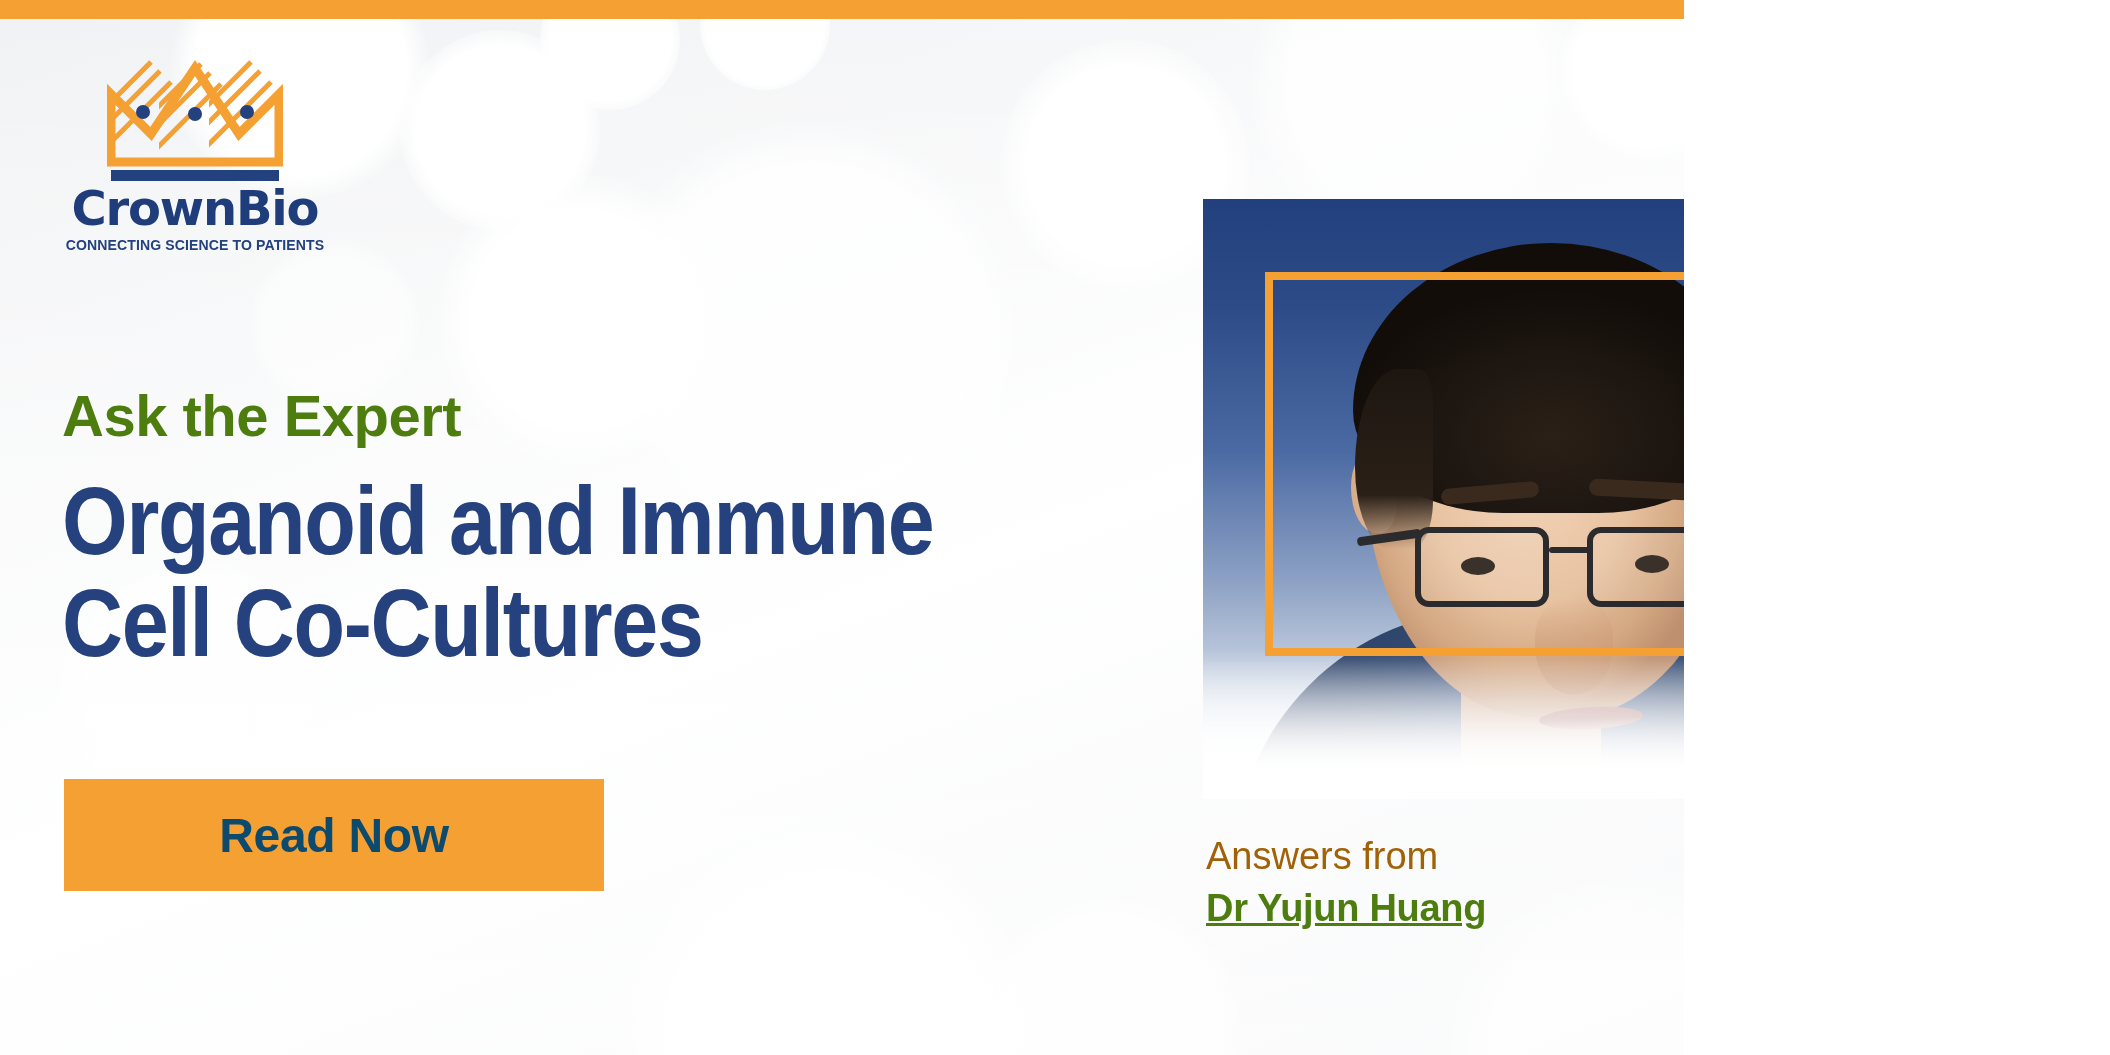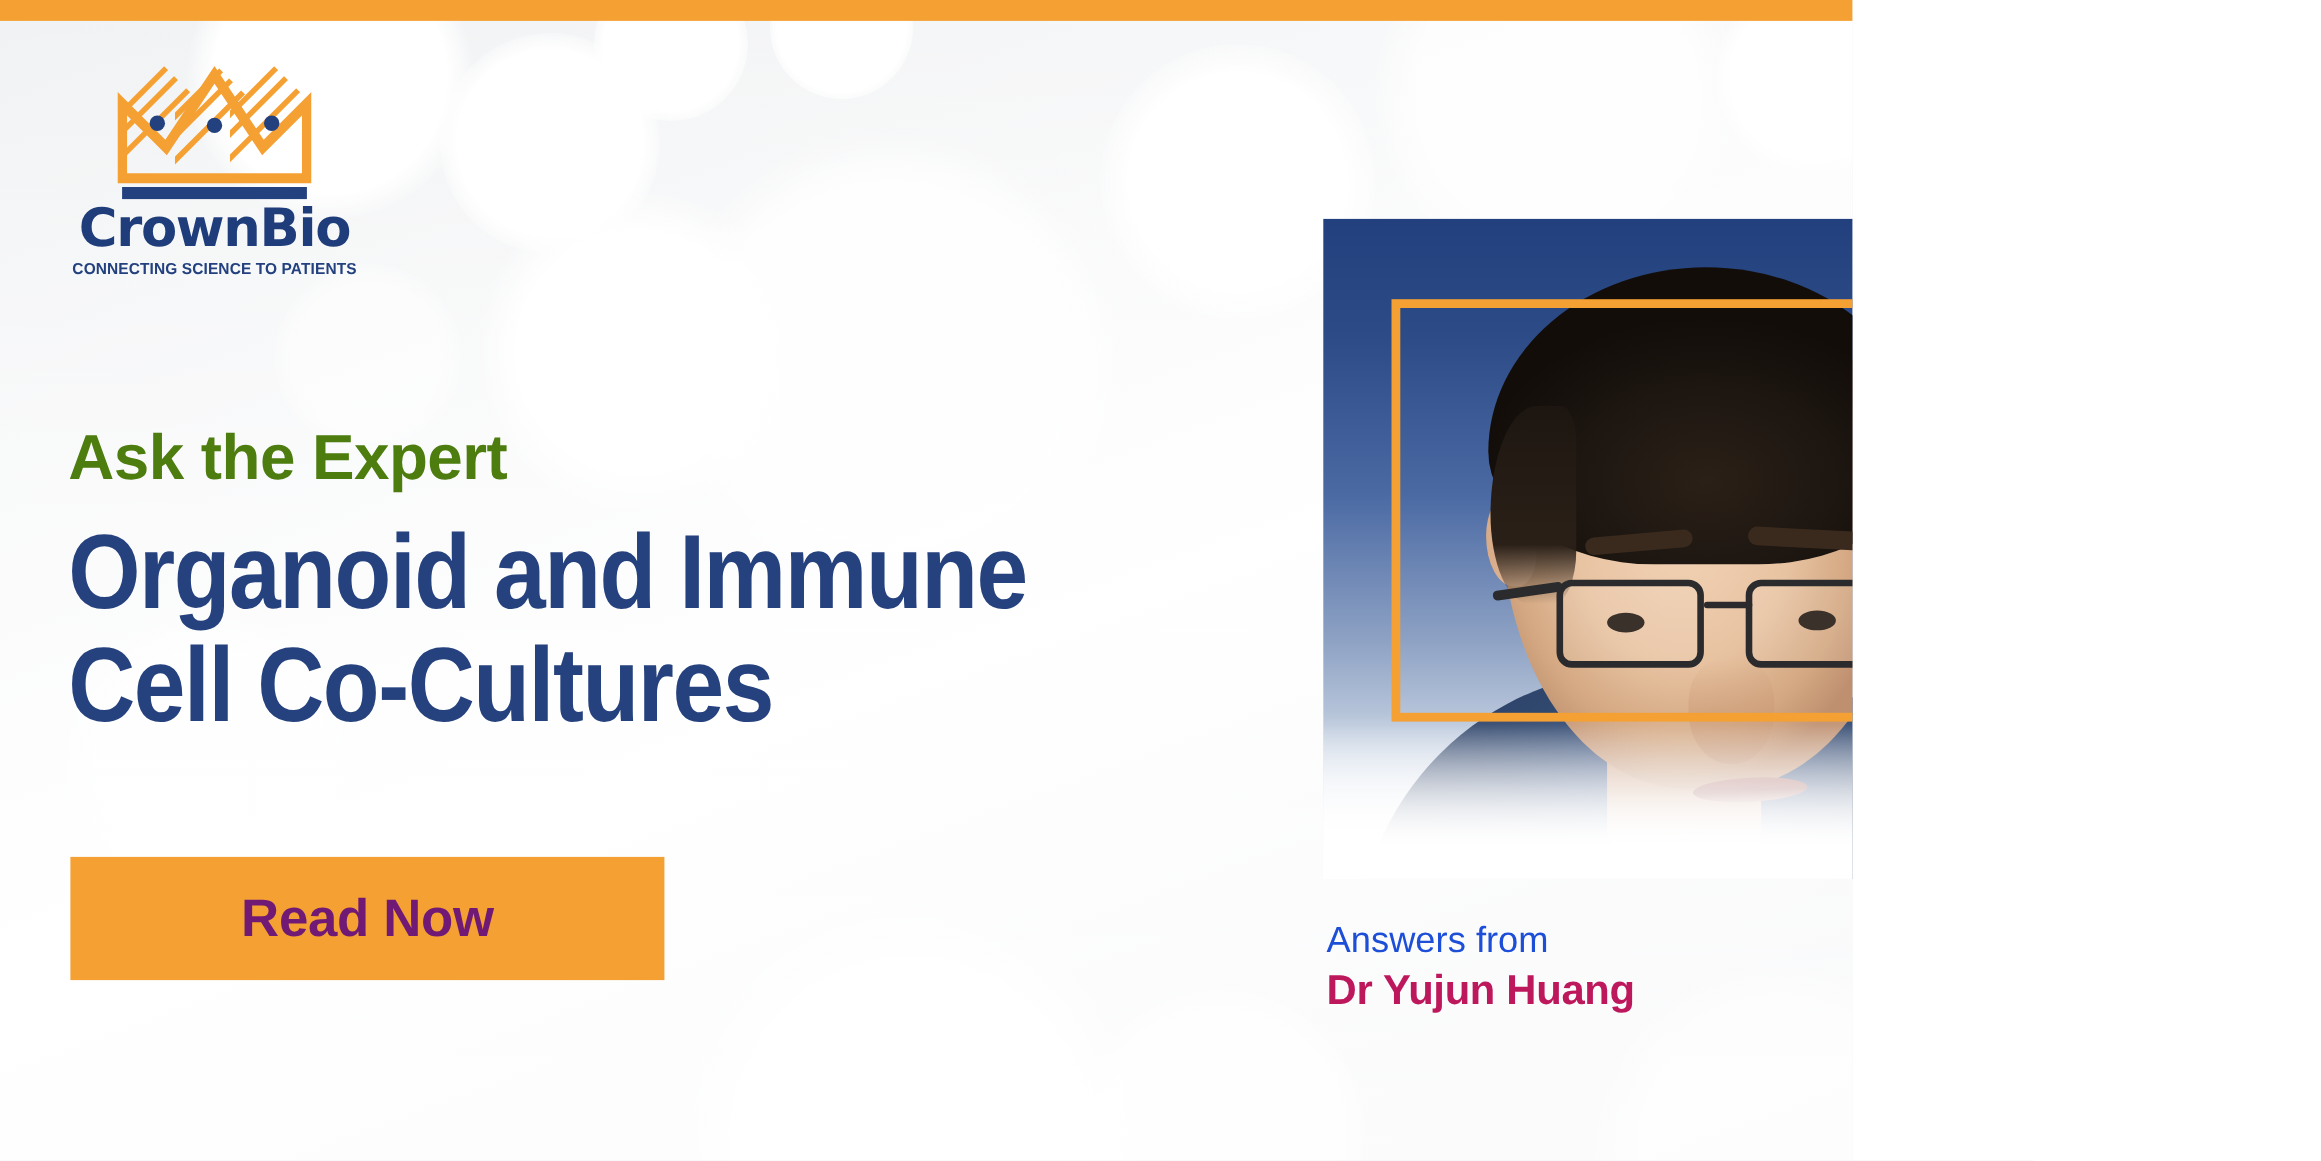--- a/index.html
+++ b/index.html
@@ -107,21 +107,21 @@
     cursor:pointer;
     display:flex;
     align-items:center;
     justify-content:center;
   }
   .cta-label {
     font-family:"Liberation Sans", sans-serif;
     font-weight:bold;
     font-size:48px;
     letter-spacing:-0.3px;
-    color:#701a75;
+    color:#0c4a6e;
   }
 
   
   .portrait-wrap {
     position:absolute;
     left:1203px; top:199px;
     width:656px; height:600px;
   }
   .portrait-bg {
     position:absolute; inset:0;
@@ -242,31 +242,32 @@
     left:1265px; top:272px;
     width:680px; height:384px;
     border:8px solid #f5a033;
     background:transparent;
   }
 
   
   .attrib { position:absolute; left:1206px; top:833px; }
   .attrib-pre {
     font-family:"Liberation Sans", sans-serif;
-    font-size:33px;
-    color:#1d4ed8;
+    font-size:38px;
+    color:#a16207;
     line-height:1.25;
   }
   .attrib-name {
     margin-top:6px;
     font-family:"Liberation Sans", sans-serif;
     font-weight:bold;
     font-size:38px;
     letter-spacing:-0.3px;
-    color:#be185d;
+    color:#4d7c0f;
+    text-decoration:underline;
   }
 </style>
 </head>
 <body>
 
 <div class="banner">
 
   <div class="bg-base"></div>
   <div class="bokeh b1"></div>
   <div class="bokeh b2"></div>

